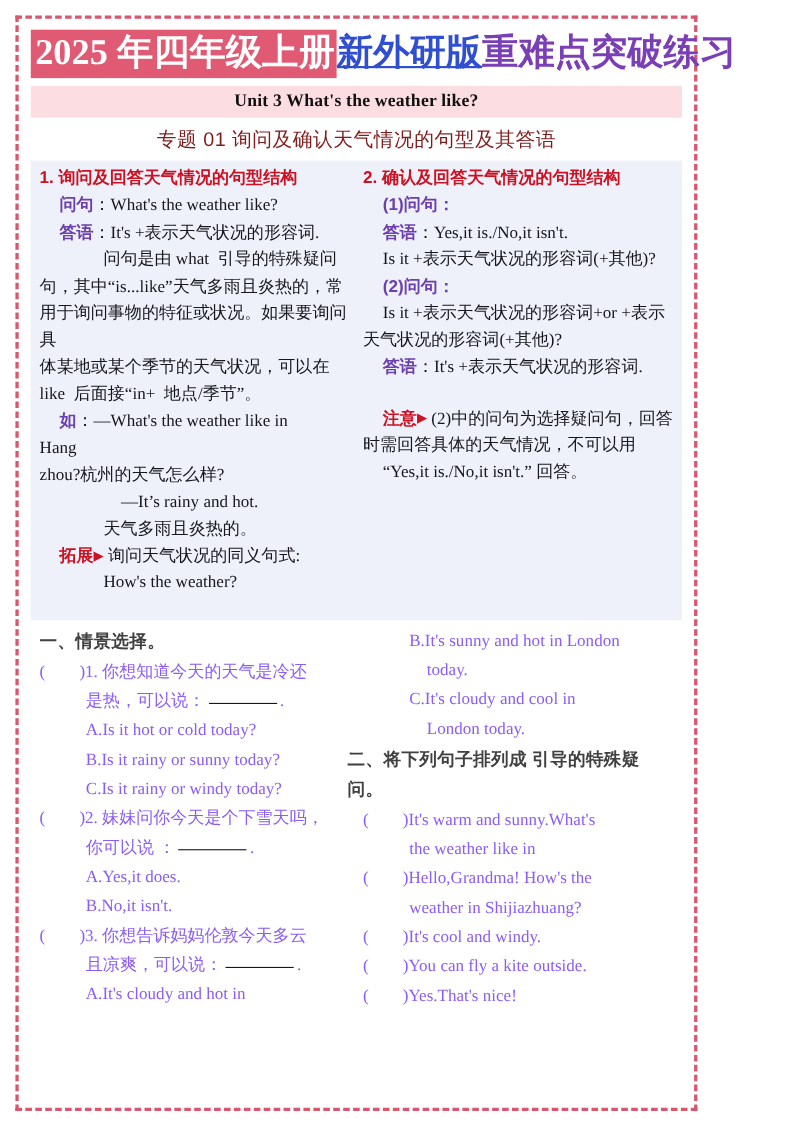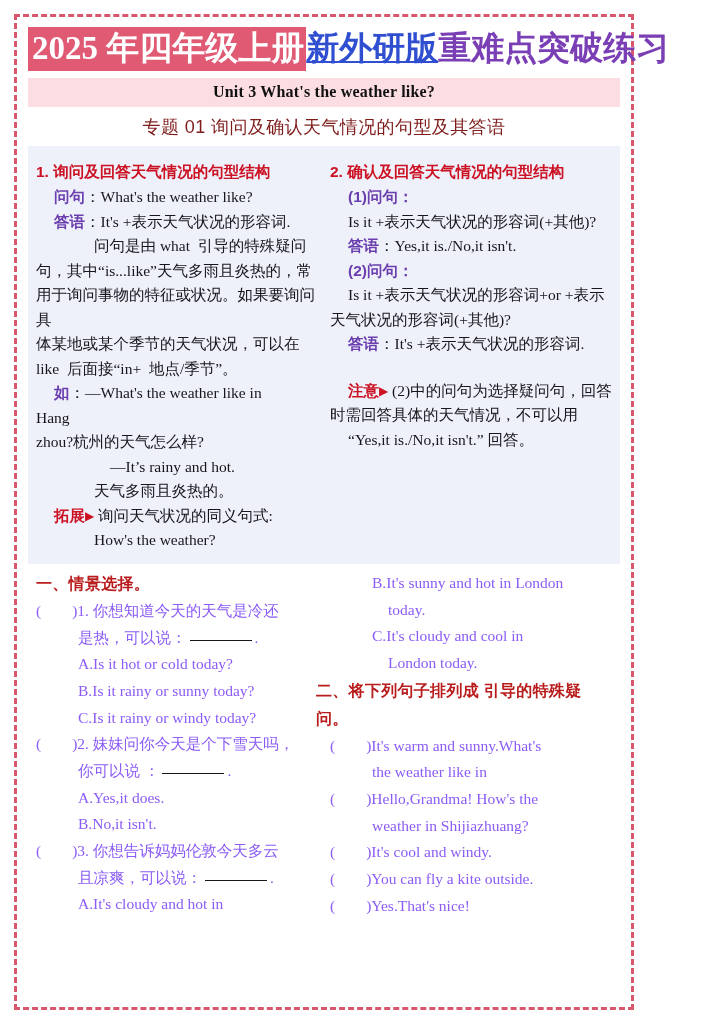--- a/index.html
+++ b/index.html
@@ -84,21 +84,20 @@
   .panel {
     margin-top: 7px;
     background: #eef0fa;
     display: flex;
     padding: 4px 0 6px 0;
     min-height: 418px;
   }
   .col {
     width: 50%;
     padding: 0 6px 0 8px;
-    margin-top: 10px;
   }
   .col.right { padding-left: 6px; padding-right: 6px; }
 
   .sec-title {
     color: #cc1122;
     font-weight: 700;
     font-size: 15.5px;
     font-family: "Liberation Sans", sans-serif;
     margin-bottom: 2px;
     line-height: 1.5;
@@ -131,21 +130,21 @@
 
   
   .exercises {
     display: flex;
     margin-top: 6px;
   }
   .ex-col { width: 50%; padding: 0 6px 0 8px; }
   .ex-col.right { padding-left: 6px; }
 
   .ex-heading {
-    color: #b91c1c;
+    color: #404040;
     font-weight: 700;
     font-size: 16px;
     font-family: "Liberation Sans", sans-serif;
     line-height: 1.75;
     letter-spacing: 0.3px;
   }
   .q-line {
     font-size: 15.5px;
     line-height: 1.72;
     color: #8b5cf6;
@@ -199,22 +198,22 @@
         <div class="line ind2">天气多雨且炎热的。</div>
 
         <div class="line ind1"><span class="lbl-red">拓展</span><span class="tri">▶</span> <span>询问天气状况的同义句式:</span></div>
         <div class="line ind2">How's the weather?</div>
       </div>
 
       <div class="col right">
         <div class="sec-title">2. 确认及回答天气情况的句型结构</div>
 
         <div class="line ind1 lbl-purple">(1)问句：</div>
+        <div class="line ind1"><span class="lbl-purple">答语</span><span>：Yes,it is./No,it isn't.</span></div>
         <div class="line ind1">Is it +表示天气状况的形容词(+其他)?</div>
-        <div class="line ind1"><span class="lbl-purple">答语</span><span>：Yes,it is./No,it isn't.</span></div>
 
         <div class="line ind1 lbl-purple">(2)问句：</div>
         <div class="line ind1">Is it +表示天气状况的形容词+or +表示</div>
         <div class="line q-ind0">天气状况的形容词(+其他)?</div>
         <div class="line ind1"><span class="lbl-purple">答语</span><span>：It's +表示天气状况的形容词.</span></div>
 
         <div class="spacer-md"></div>
 
         <div class="line ind1"><span class="lbl-red">注意</span><span class="tri">▶</span> <span>(2)中的问句为选择疑问句，回答</span></div>
         <div class="line q-ind0">时需回答具体的天气情况，不可以用</div>

